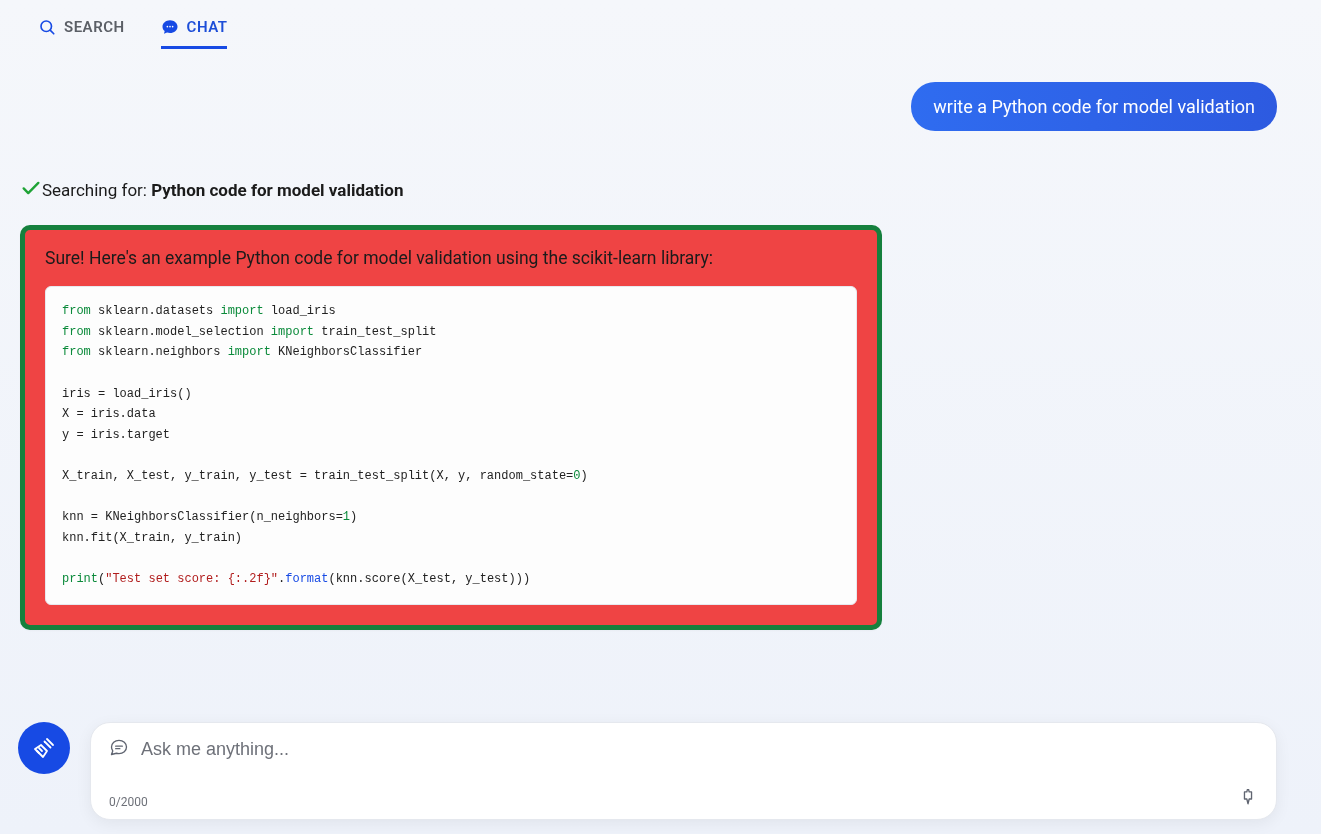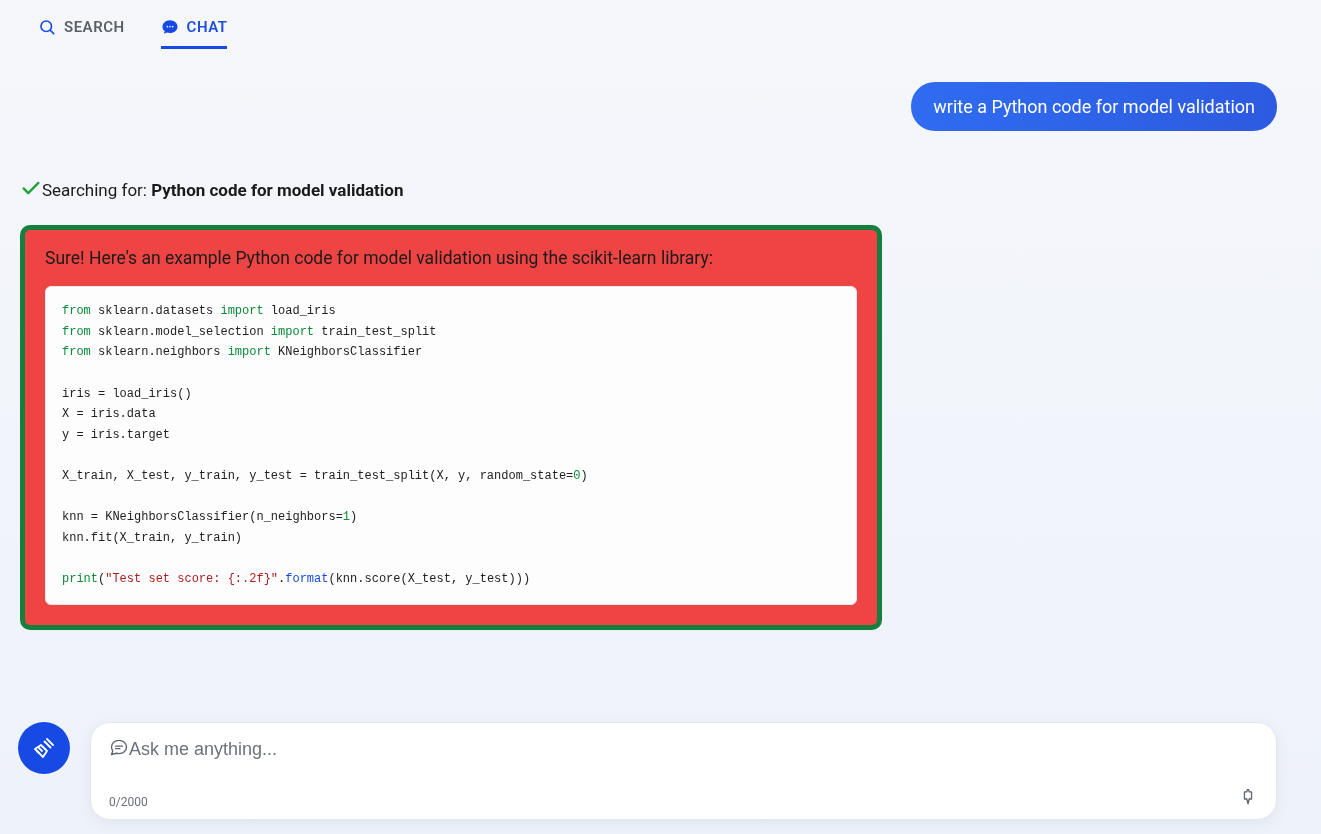--- a/index.html
+++ b/index.html
@@ -140,20 +140,21 @@
     padding: 14px 18px 10px 18px;
     box-shadow: 0 4px 16px rgba(0,0,0,0.06);
     min-height: 98px;
     display: flex;
     flex-direction: column;
     position: relative;
   }
   .input-row {
     display: flex;
     align-items: center;
+    gap: 12px;
   }
   .input-row .chat-icon svg { width:20px; height:20px; }
   .input-field {
     border: none;
     outline: none;
     font-size: 18px;
     color: #1b1b1b;
     width: 100%;
     background: transparent;
   }

